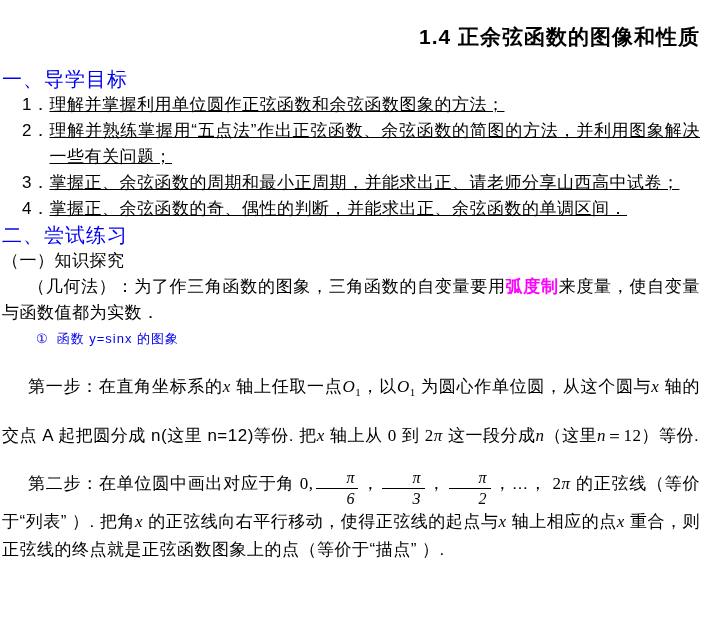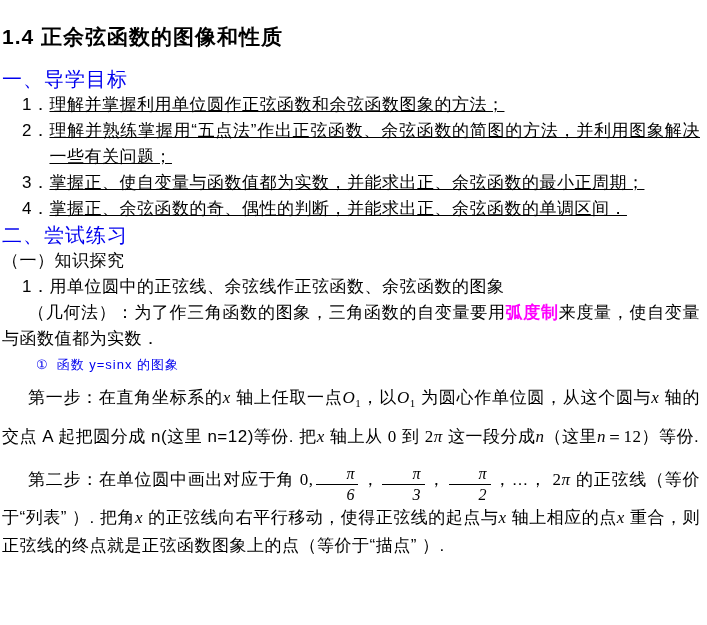--- a/index.html
+++ b/index.html
@@ -8,42 +8,42 @@
     font-family:"Liberation Sans",sans-serif;color:#000;
   }
   .page{width:707px;height:625px;padding:0 7px 0 2px;box-sizing:border-box;}
 
   .note{
     padding-top:12px;text-align:center;
     font-family:"Liberation Serif",serif;font-style:italic;font-weight:bold;
     font-size:15px;line-height:20px;letter-spacing:1px;
   }
   .title{
-    margin:23px 0 0;text-align:left;font-weight:bold;
+    margin:23px 0 0;text-align:right;font-weight:bold;
     font-size:21px;line-height:28px;letter-spacing:1px;
   }
   .h-blue{
     color:var(--blue,#0000EE);font-weight:normal;font-size:20px;line-height:26px;
     letter-spacing:1px;
   }
   .goals-h{margin-top:15px;}
   .body-line,.goal-item,.para{
     font-size:17px;line-height:26px;letter-spacing:0.5px;
   }
   .goal-item{display:flex;padding-left:20px;}
   .goal-num{flex:0 0 26px;}
   .goal-text{flex:1;text-align:justify;text-decoration:underline;}
   .center-sub{text-align:left;}
   .point-line{padding-left:20px;}
   .para{margin:0;text-align:justify;}
   .indent{text-indent:26px;}
   .hl{color:var(--magenta,#FF00FF);font-weight:bold;}
   .sub-h{padding-left:34px;font-size:13px;line-height:26px;}
   .badge{margin-right:8px;}
-  .step1{margin-top:3px;line-height:33px;}
+  .step1{margin-top:13px;line-height:43px;}
   .step2{margin-top:12px;line-height:28px;}
   .sf{font-family:"Liberation Serif",serif;}
   .it{font-family:"Liberation Serif",serif;font-style:italic;}
   .it sub{font-style:normal;font-size:11px;}
   .frac{
     display:inline-block;vertical-align:-0.95em;text-align:center;
     font-family:"Liberation Serif",serif;font-style:italic;
     font-size:16px;line-height:1.12;margin:0 3px;letter-spacing:0;
   }
   .frac .fnum{display:block;border-bottom:1px solid #000;padding:0 4px 1px;}
@@ -62,32 +62,31 @@
   <div class="goal-item">
     <span class="goal-num">1．</span>
     <span class="goal-text">理解并掌握利用单位圆作正弦函数和余弦函数图象的方法；</span>
   </div>
   <div class="goal-item">
     <span class="goal-num">2．</span>
     <span class="goal-text">理解并熟练掌握用“五点法”作出正弦函数、余弦函数的简图的方法，并利用图象解决一些有关问题；</span>
   </div>
   <div class="goal-item">
     <span class="goal-num">3．</span>
-    <span class="goal-text">掌握正、使自变量与函数值都为实数，并能求出正、余弦函数的最小正周期；</span>
+    <span class="goal-text">掌握正、余弦函数的周期和最小正周期，并能求出正、请老师分享山西高中试卷；</span>
   </div>
   <div class="goal-item">
     <span class="goal-num">4．</span>
     <span class="goal-text">掌握正、余弦函数的奇、偶性的判断，并能求出正、余弦函数的单调区间．</span>
   </div>
 
   <div class="h-blue">二、尝试练习</div>
 
   <div class="body-line center-sub">（一）知识探究</div>
 
-  <div class="body-line point-line">1．用单位圆中的正弦线、余弦线作正弦函数、余弦函数的图象</div>
 
   <p class="para indent"><span>（几何法）：为了作三角函数的图象，三角函数的自变量要用</span><span class="hl">弧度制</span><span>来度量，使自变量与函数值都为实数．</span></p>
 
   <div class="h-blue sub-h">
     <span class="badge">①</span><span>函数 y=sinx 的图象</span>
   </div>
 
   <p class="para indent step1"><span class="cn">第一步：在直角坐标系的</span><span class="it">x</span><span class="cn"> 轴上任取一点</span><span class="it">O<sub>1</sub></span><span class="cn">，以</span><span class="it">O<sub>1</sub></span><span class="cn"> 为圆心作单位圆，从这个圆与</span><span class="it">x</span><span class="cn"> 轴的交点 A 起把圆分成 n(这里 n=12)等份. 把</span><span class="it">x</span><span class="cn"> 轴上从 </span><span class="sf">0</span><span class="cn"> 到 </span><span class="sf">2</span><span class="it">π</span><span class="cn"> 这一段分成</span><span class="it">n</span><span class="cn">（这里</span><span class="it">n</span><span class="sf">＝12</span><span class="cn">）等份.</span></p>
 
   <p class="para indent step2"><span class="cn">第二步：在单位圆中画出对应于角 </span><span class="sf">0,</span><span class="frac"><span class="fnum">π</span><span class="fden">6</span></span><span class="cn">，</span><span class="frac"><span class="fnum">π</span><span class="fden">3</span></span><span class="cn">，</span><span class="frac"><span class="fnum">π</span><span class="fden">2</span></span><span class="cn">，…， </span><span class="sf">2</span><span class="it">π</span><span class="cn"> 的正弦线（等价于“列表” ）. 把角</span><span class="it">x</span><span class="cn"> 的正弦线向右平行移动，使得正弦线的起点与</span><span class="it">x</span><span class="cn"> 轴上相应的点</span><span class="it">x</span><span class="cn"> 重合，则正弦线的终点就是正弦函数图象上的点（等价于“描点” ）.</span></p>

